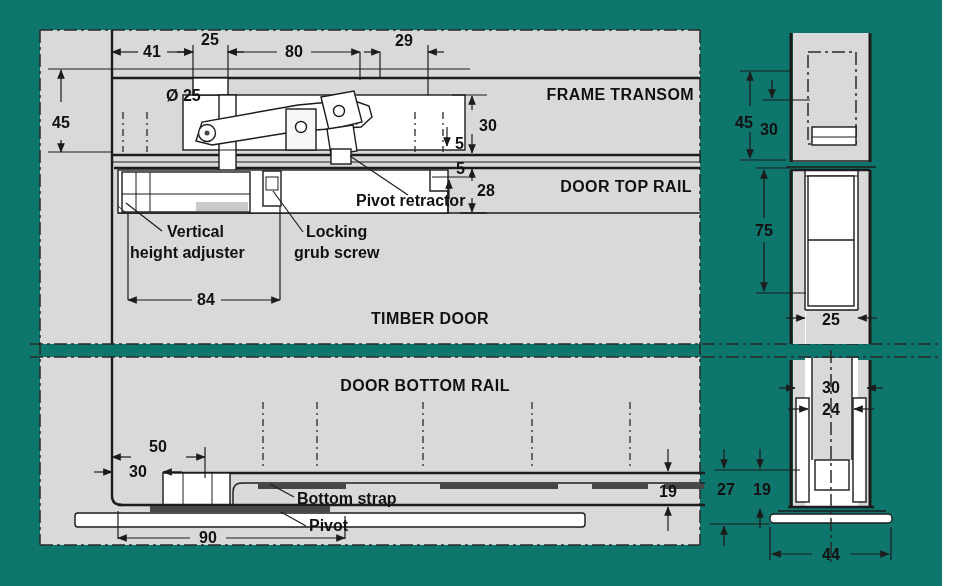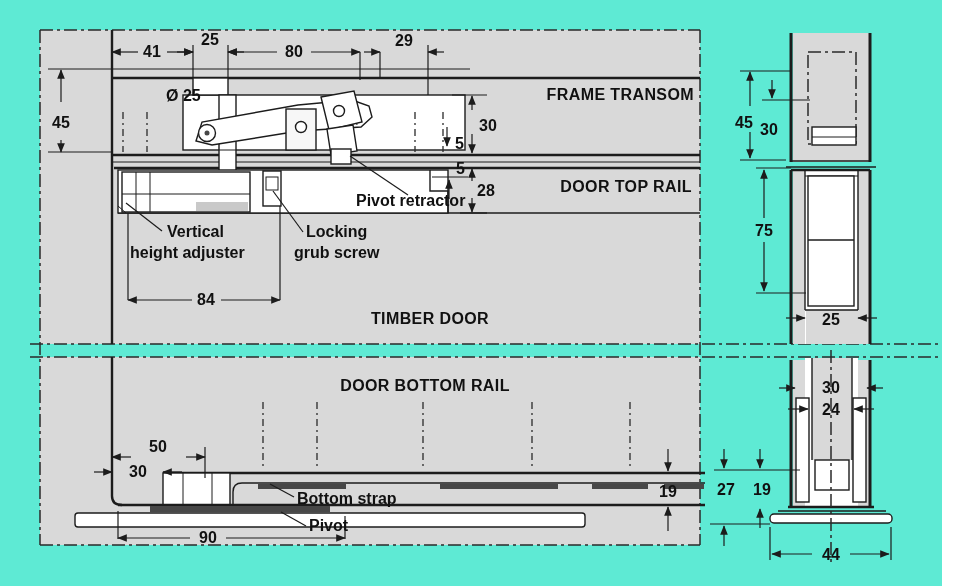--- a/index.html
+++ b/index.html
@@ -1,16 +1,16 @@
 <!DOCTYPE html>
 <html><head>
 <meta charset="utf-8">
 <style>
   html,body{margin:0;padding:0;background:#fff;}
-  #stage{position:relative;width:942px;height:586px;background:#5eead4;overflow:hidden;
+  #stage{position:relative;width:942px;height:586px;background:#0f766e;overflow:hidden;
          font-family:"Liberation Sans",sans-serif;}
   svg{position:absolute;left:0;top:0;}
   .p  {fill:#d9d9d9;}
   .w  {fill:#ffffff;stroke:#1c1c1c;stroke-width:1.4;}
   .w2 {fill:#f7f7f7;stroke:#1c1c1c;stroke-width:1.4;}
   .ln {stroke:#1c1c1c;stroke-width:1.4;fill:none;}
   .ln1{stroke:#1c1c1c;stroke-width:1;fill:none;}
   .th {stroke:#1c1c1c;stroke-width:3;fill:none;}
   .md {stroke:#1c1c1c;stroke-width:2.4;fill:none;}
   .dd {stroke:#2a2a2a;stroke-width:1.5;fill:none;stroke-dasharray:13 4 3 4;}

